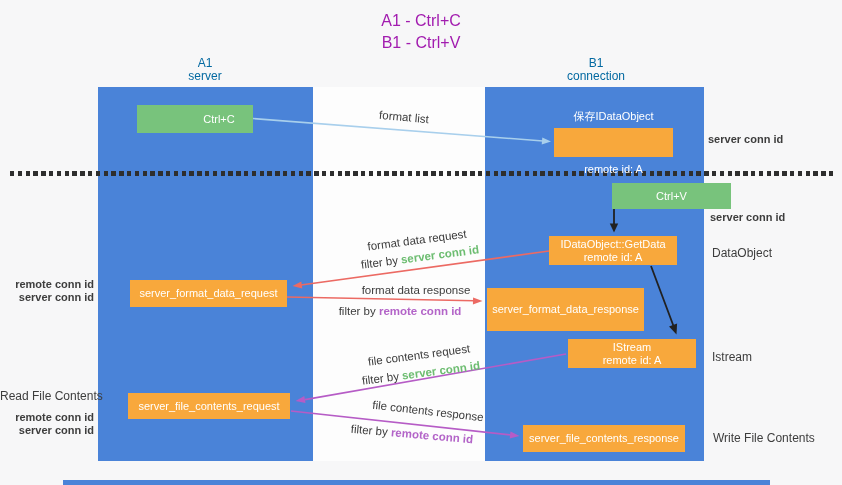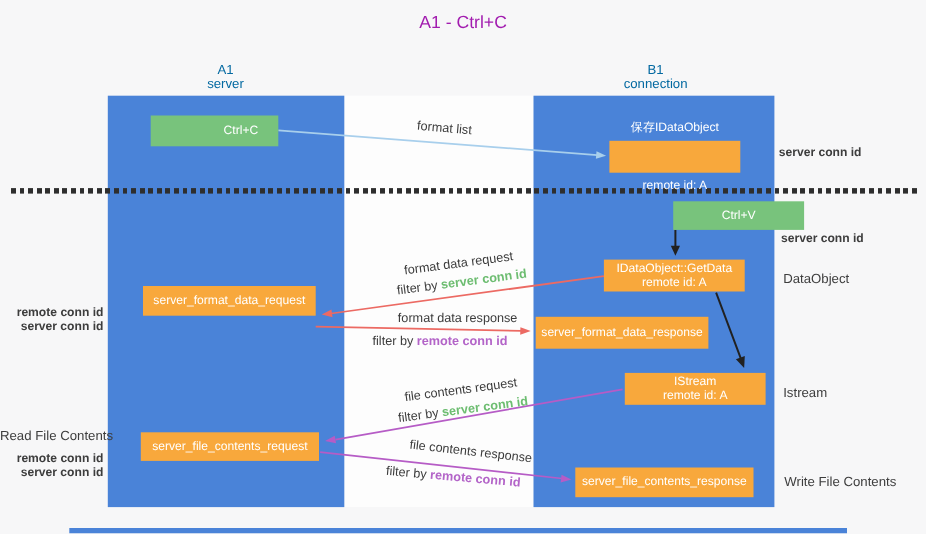--- a/index.html
+++ b/index.html
@@ -33,20 +33,21 @@
 </style>
 </head>
 <body>
 
 <div id="stage">
 
   <div class="center-white"></div>
 
   <div class="title">
     <div>A1 - Ctrl+C</div>
+    <div>B1 - Ctrl+V</div>
   </div>
 
   <div class="lane-header" style="left:160px;top:57px;width:90px;">
     <div>A1</div>
     <div>server</div>
   </div>
   <div class="lane-header" style="left:551px;top:57px;width:90px;">
     <div>B1</div>
     <div>connection</div>
   </div>
@@ -98,25 +99,25 @@
 
   <div class="node green abs" style="left:584px;top:183px;width:119px;height:26px;margin-left:28px;">
     <div>Ctrl+V</div>
   </div>
 
   <div class="node orange abs" style="left:549px;top:236px;width:128px;height:29px;">
     <div>IDataObject::GetData</div>
     <div>remote id: A</div>
   </div>
 
-  <div class="node orange abs" style="left:130px;top:260px;width:157px;height:27px;">
+  <div class="node orange abs" style="left:130px;top:280px;width:157px;height:27px;">
     <div>server_format_data_request</div>
   </div>
 
-  <div class="node orange abs" style="left:487px;top:288px;width:157px;height:29px;">
+  <div class="node orange abs" style="left:487px;top:288px;width:157px;height:43px;">
     <div>server_format_data_response</div>
   </div>
 
   <div class="node orange abs" style="left:568px;top:339px;width:128px;height:29px;">
     <div>IStream</div>
     <div>remote id: A</div>
   </div>
 
   <div class="node orange abs" style="left:128px;top:393px;width:162px;height:26px;">
     <div>server_file_contents_request</div>

